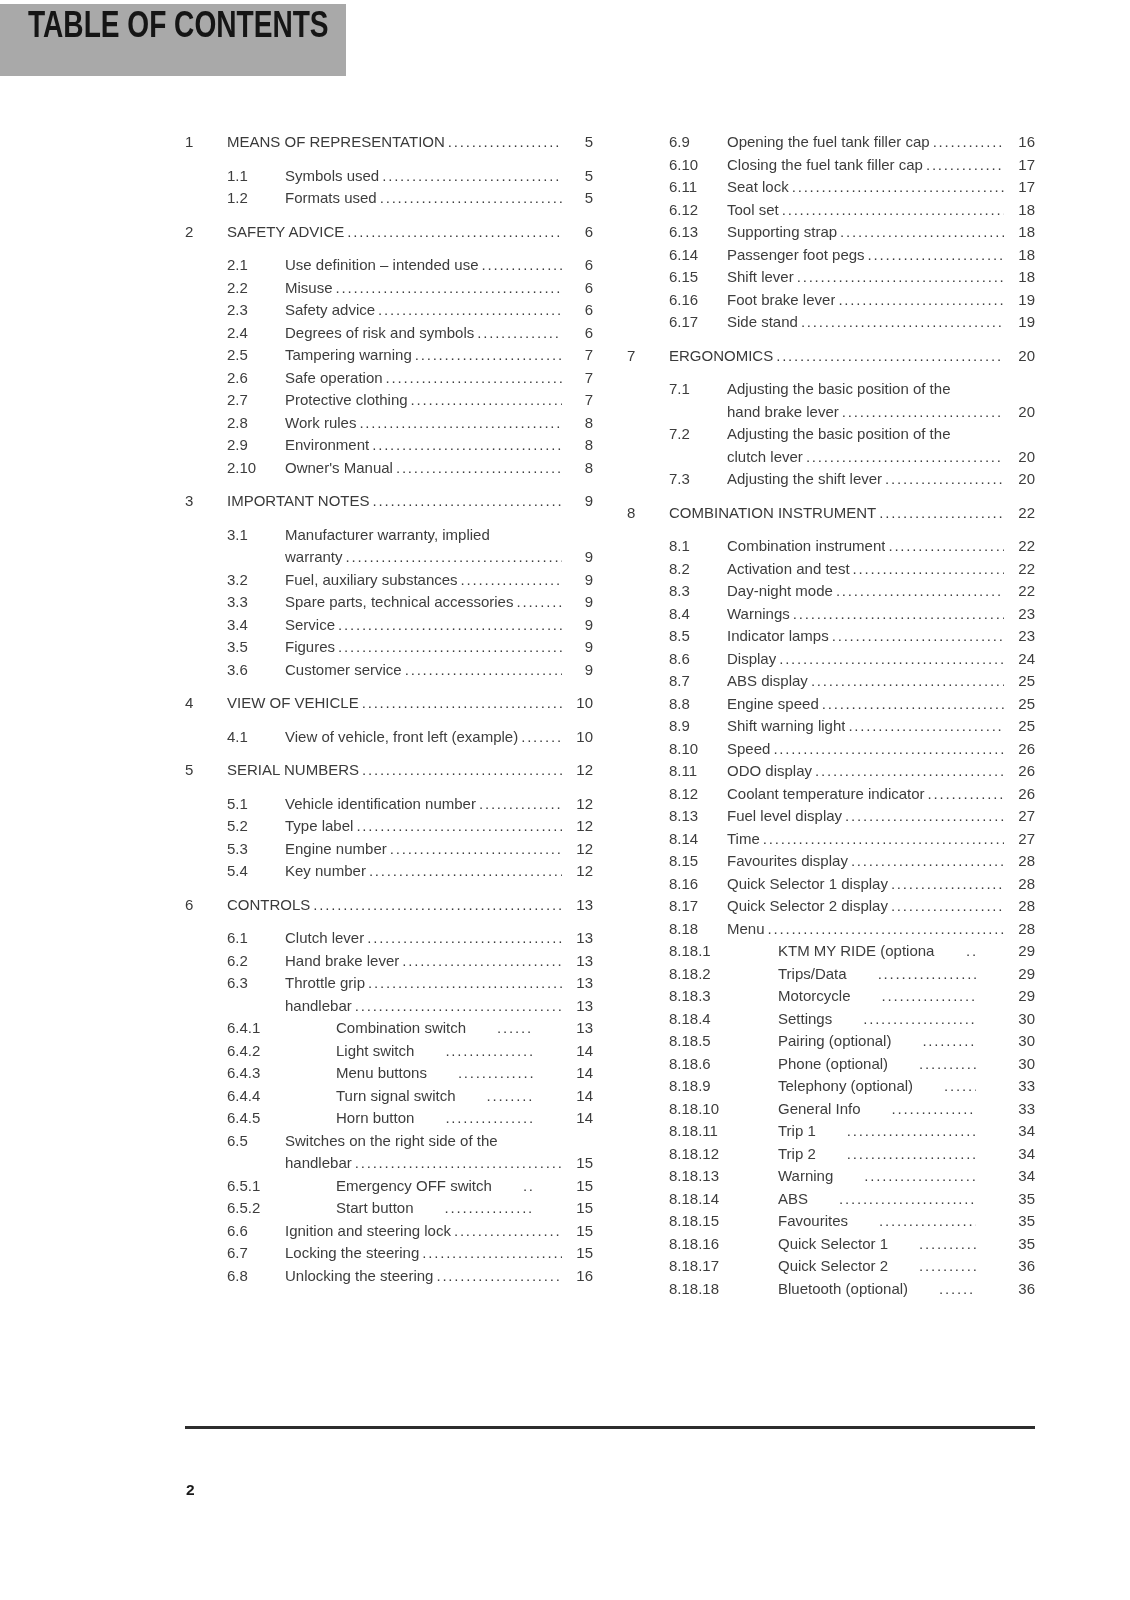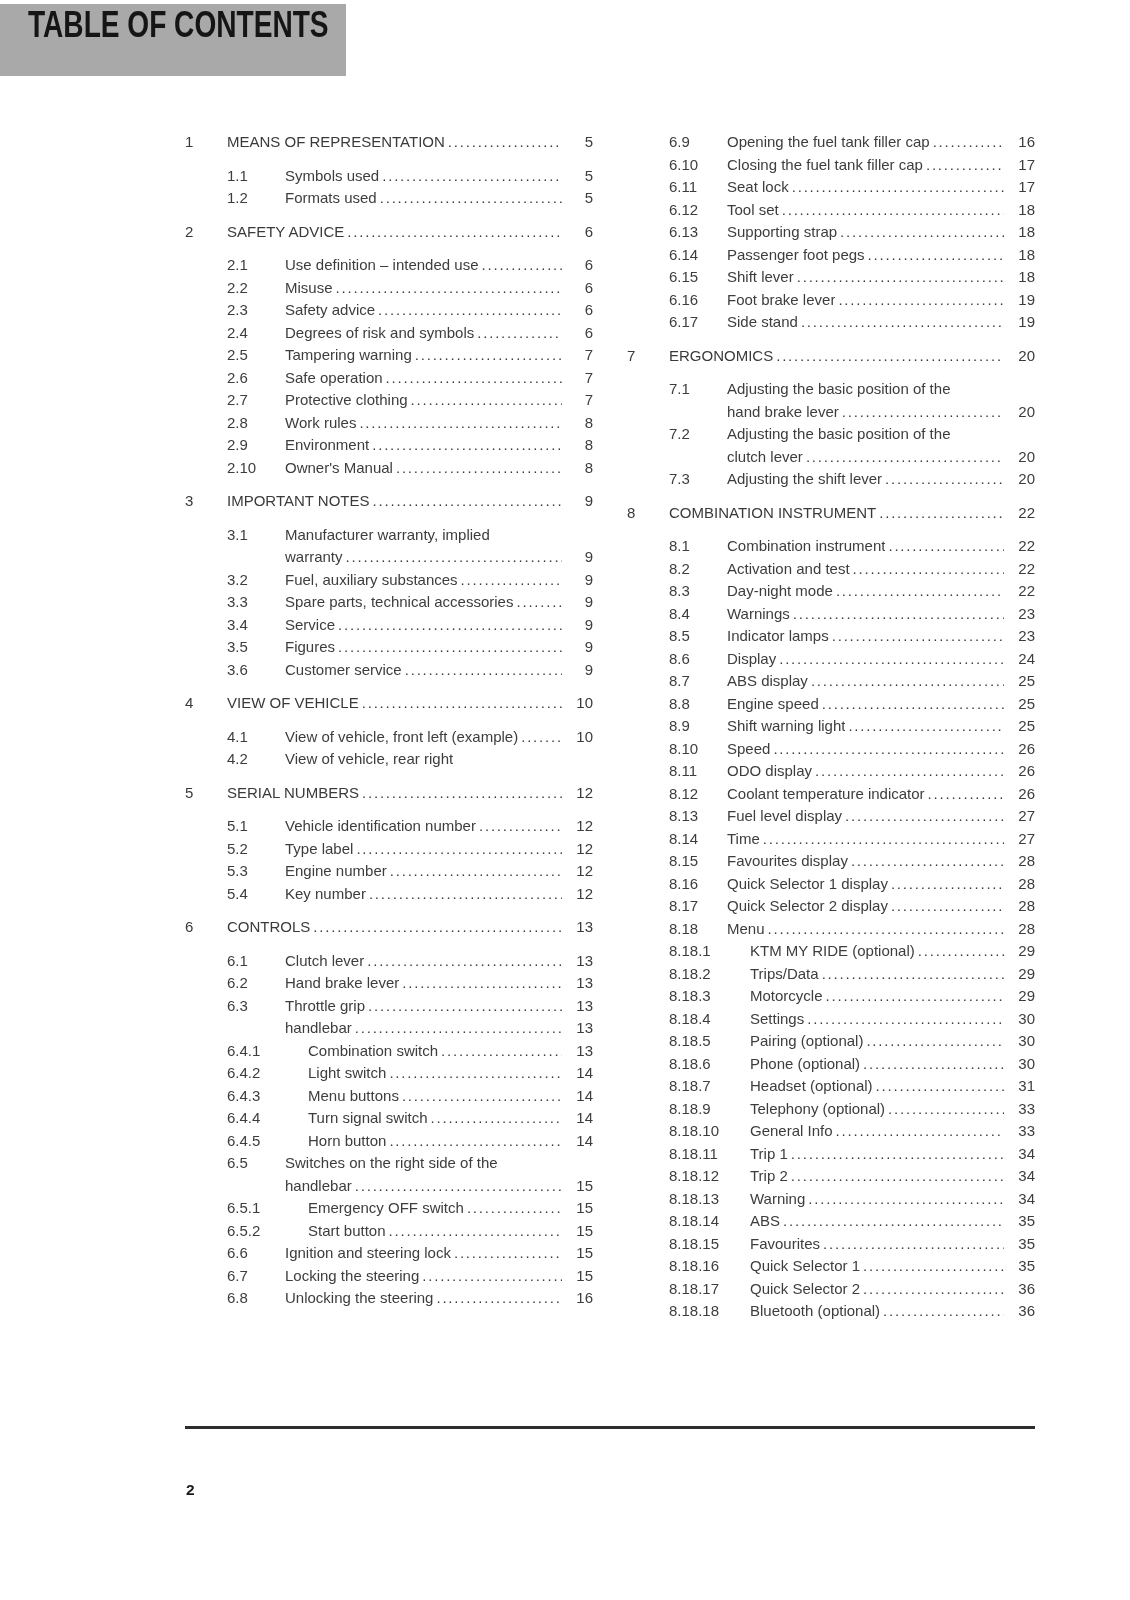--- a/index.html
+++ b/index.html
@@ -54,21 +54,21 @@
   .toc-line .dots::after {
     content: "........................................................................................................................................";
     letter-spacing: 1.8px;
   }
   .toc-line .pg { flex: none; width: 26px; text-align: right; white-space: nowrap; }
 
   
   .level-1 .num { width: 42px; }
   .level-2 { padding-left: 42px; }
   .level-2 .num { width: 58px; }
-  .level-3 { padding-left: 42px; }
+  .level-3 { padding-left: 42px; gap: 28px; }
   .level-3 .num { width: 81px; }
 
   .heading { margin-top: 11px; margin-bottom: 11px; color: #3a3a3a; }
   .toc-column > .toc-line:first-child { margin-top: 0; }
 
   
   .footer-rule {
     position: absolute;
     left: 185px; top: 1426px;
     width: 850px; height: 3px;
@@ -228,26 +228,20 @@
     <span class="title">VIEW OF VEHICLE</span>
     <span class="dots"></span>
     <span class="pg">10</span>
   </div>
       <div class="toc-line level-2">
     <span class="num">4.1</span>
     <span class="title">View of vehicle, front left (example)</span>
     <span class="dots"></span>
     <span class="pg">10</span>
   </div>
-      <div class="toc-line level-2">
-    <span class="num">4.2</span>
-    <span class="title">View of vehicle, rear right</span>
-    <span class="dots" style="visibility: hidden;"></span>
-    <span class="pg" style="visibility: hidden;"></span>
-  </div>
       <div class="toc-line level-1 heading">
     <span class="num">5</span>
     <span class="title">SERIAL NUMBERS</span>
     <span class="dots"></span>
     <span class="pg">12</span>
   </div>
       <div class="toc-line level-2">
     <span class="num">5.1</span>
     <span class="title">Vehicle identification number</span>
     <span class="dots"></span>
@@ -609,26 +603,20 @@
     <span class="dots"></span>
     <span class="pg">30</span>
   </div>
       <div class="toc-line level-3">
     <span class="num">8.18.6</span>
     <span class="title">Phone (optional)</span>
     <span class="dots"></span>
     <span class="pg">30</span>
   </div>
       <div class="toc-line level-3">
-    <span class="num">8.18.7</span>
-    <span class="title">Headset (optional)</span>
-    <span class="dots"></span>
-    <span class="pg">31</span>
-  </div>
-      <div class="toc-line level-3">
     <span class="num">8.18.9</span>
     <span class="title">Telephony (optional)</span>
     <span class="dots"></span>
     <span class="pg">33</span>
   </div>
       <div class="toc-line level-3">
     <span class="num">8.18.10</span>
     <span class="title">General Info</span>
     <span class="dots"></span>
     <span class="pg">33</span>

